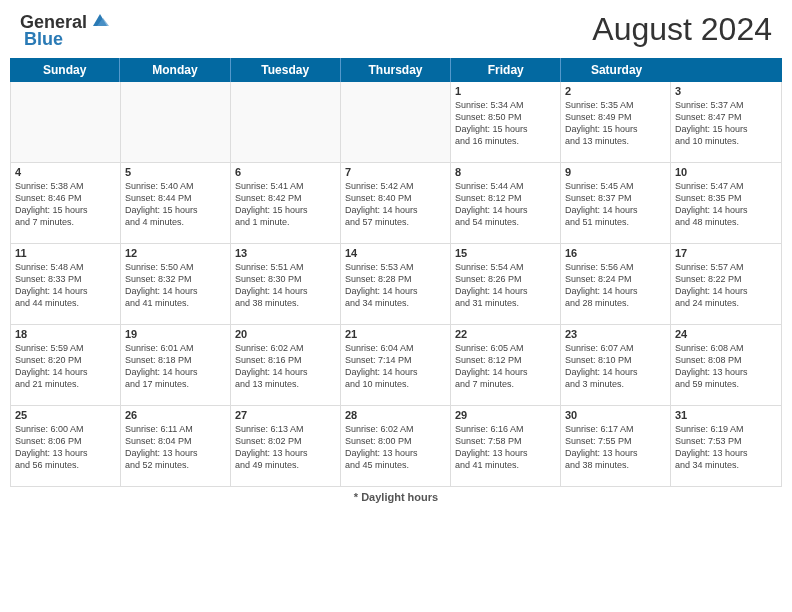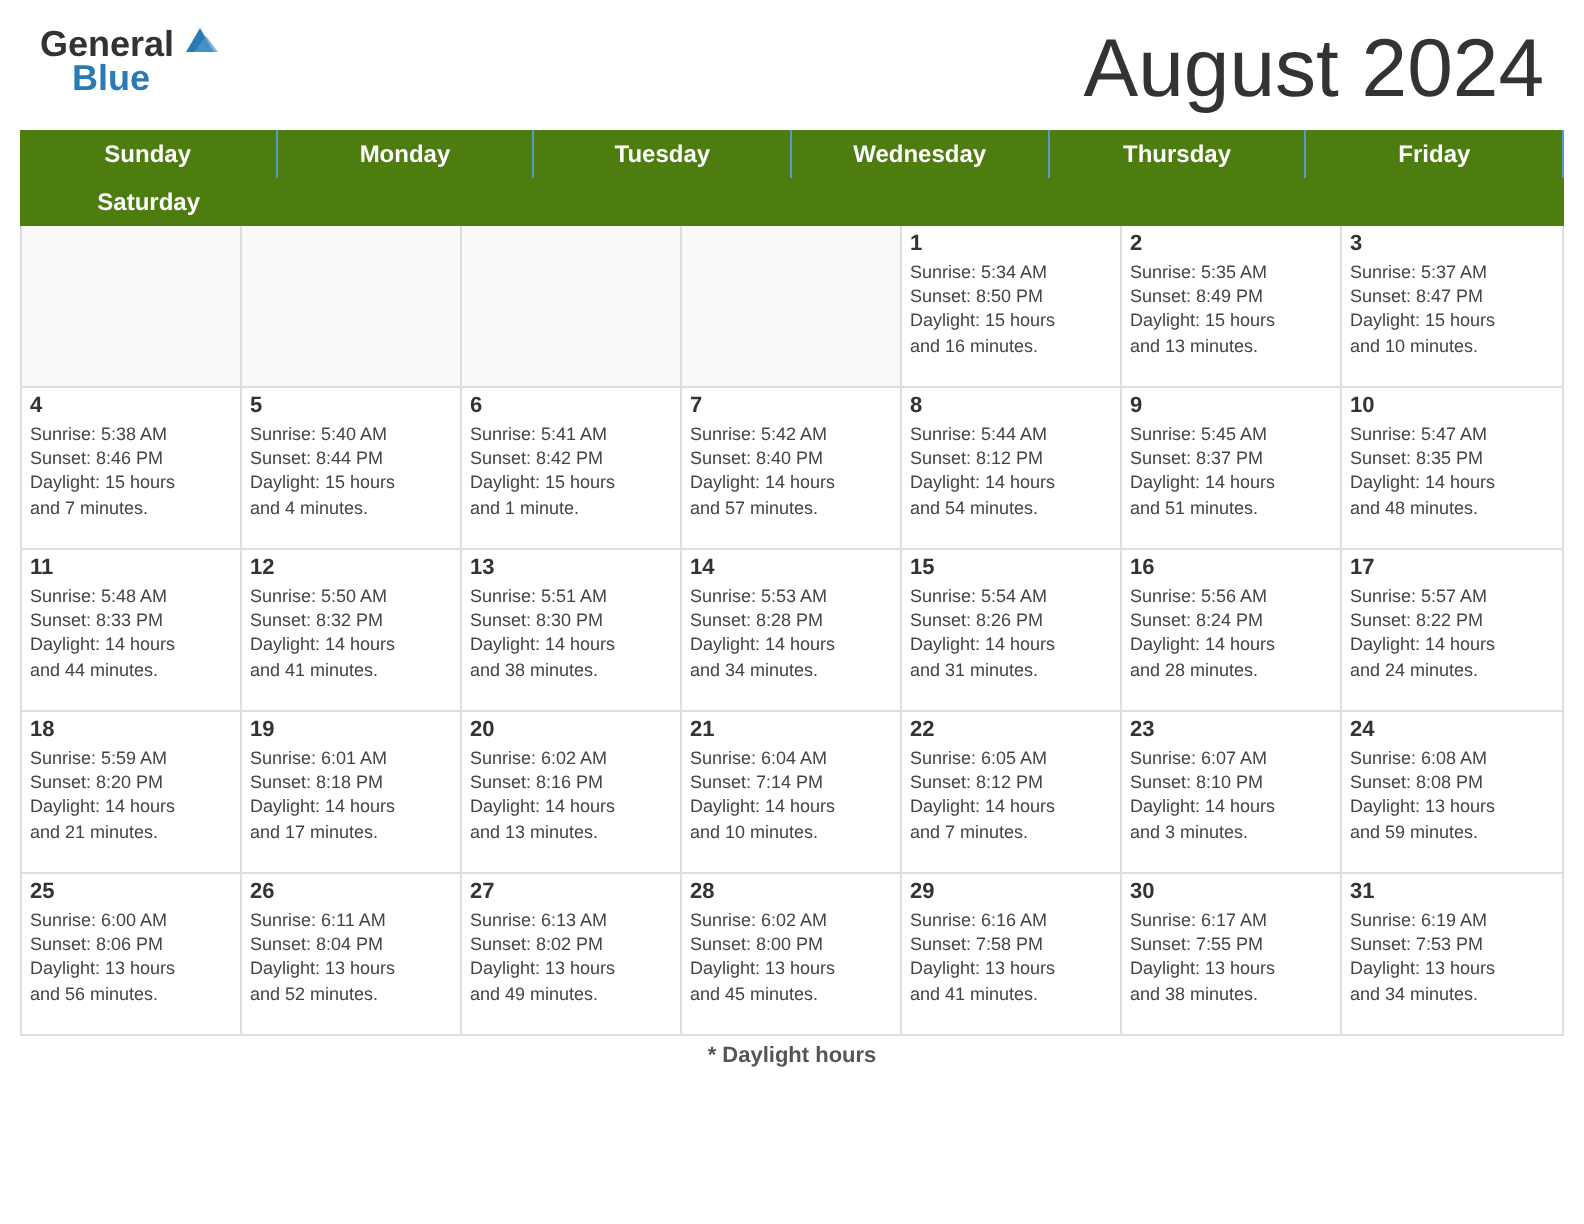--- a/index.html
+++ b/index.html
@@ -27,36 +27,36 @@
     }
     .logo-text-blue {
       font-size: 18px;
       font-weight: bold;
       color: #2a7ab5;
     }
     .title-section {
       text-align: right;
     }
     .month-year {
-      font-size: 41px;
+      font-size: 32px;
       font-weight: normal;
       color: #333;
       line-height: 1.1;
     }
     .location {
       font-size: 14px;
       color: #555;
     }
     .calendar {
       margin: 0 10px;
     }
     .cal-header-row {
       display: grid;
-      grid-template-columns: repeat(6, 1fr);
-      background: #4d7c0f;
+      grid-template-columns: repeat(7, 1fr);
+      background: #0369a1;
     }
     .cal-header-cell {
       color: #fff;
       font-size: 12px;
       font-weight: bold;
       text-align: center;
       padding: 5px 2px;
       border-right: 1px solid #5599cc;
     }
     .cal-header-cell:last-child { border-right: none; }
@@ -108,34 +108,33 @@
   <div class="header">
     <div class="logo">
       <div style="display:flex;flex-direction:column;align-items:flex-start;">
         <div style="display:flex;align-items:center;">
           <span class="logo-text-general">General</span>
           <svg width="22" height="22" viewBox="0 0 22 22" style="margin-left:2px;margin-top:-4px;">
             <polygon points="4,16 11,4 18,16" fill="#2a7ab5"></polygon>
             <polygon points="8,16 14,8 20,16" fill="#5599cc" opacity="0.7"></polygon>
           </svg>
         </div>
-        <span class="logo-text-blue" style="margin-top:-4px;margin-left:16px;">Blue</span>
+        <span class="logo-text-blue" style="margin-top:-4px;margin-left:4px;">Blue</span>
       </div>
     </div>
     <div class="title-section">
       <div class="month-year">August 2024</div>
     </div>
   </div>
 
   <div class="calendar">
     <div class="cal-header-row">
         <div class="cal-header-cell">Sunday</div>
         <div class="cal-header-cell">Monday</div>
         <div class="cal-header-cell">Tuesday</div>
-        <div class="cal-header-cell">Wednesday</div>
         <div class="cal-header-cell">Thursday</div>
         <div class="cal-header-cell">Friday</div>
         <div class="cal-header-cell">Saturday</div>
       </div>
     <div class="cal-body">
         <div class="cal-row">
           <div class="cal-cell empty"></div>
           <div class="cal-cell empty"></div>
           <div class="cal-cell empty"></div>
           <div class="cal-cell empty"></div>

